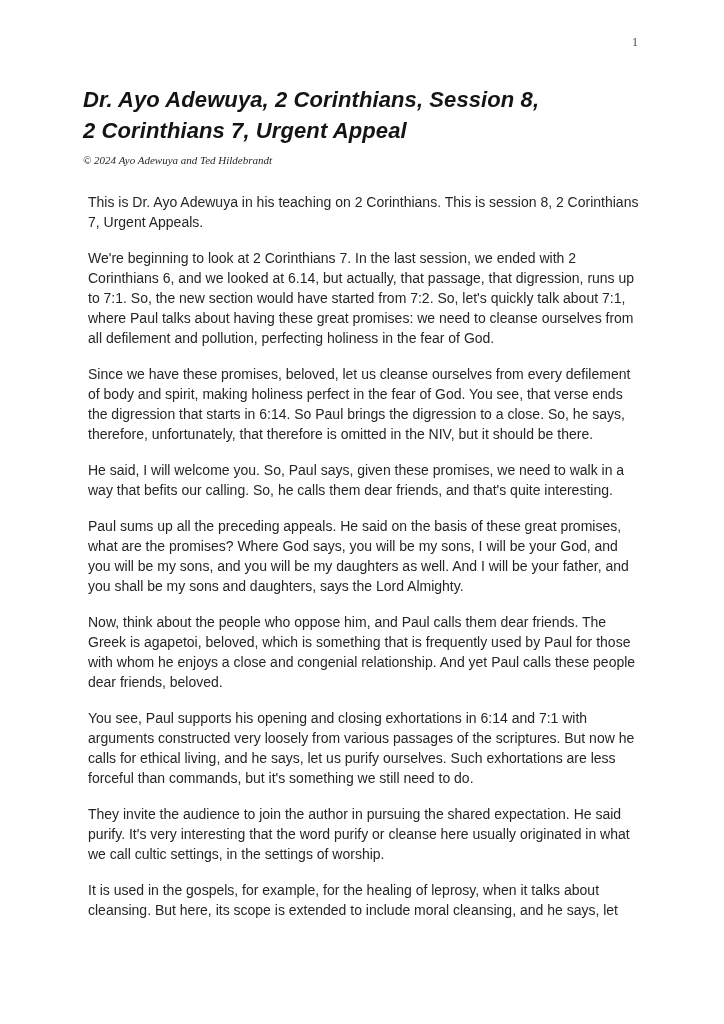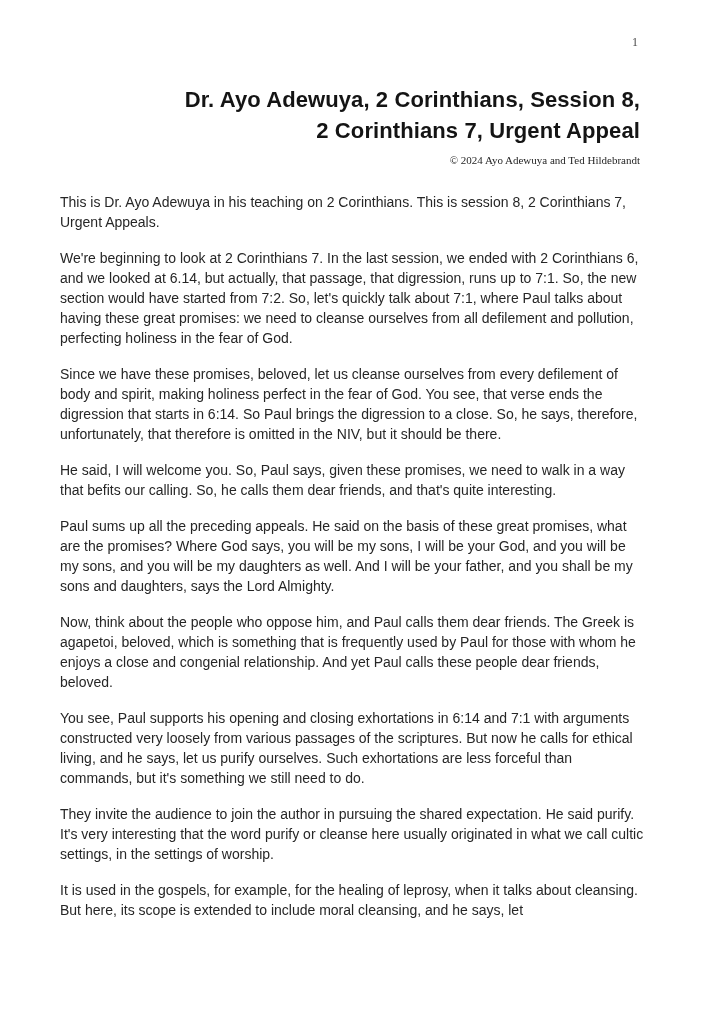--- a/index.html
+++ b/index.html
@@ -19,43 +19,44 @@
   .page-number {
     position: absolute;
     top: 36px;
     right: 86px;
     font-family: "Liberation Serif", serif;
     font-size: 12px;
     color: #4a4a4a;
     line-height: 1;
   }
   .doc-header {
-    padding: 84px 84px 0 108px;
-    text-align: right;
+    padding: 84px 84px 0 83px;
+    text-align: left;
+    font-style: italic;
   }
   .doc-title {
     margin: 0;
     font-size: 22px;
     font-weight: 700;
     line-height: 31px;
     color: #141414;
     letter-spacing: 0.1px;
   }
   .title-line {
     display: block;
   }
   .copyright {
     margin-top: 3px;
     font-family: "Liberation Serif", serif;
     font-size: 11px;
     line-height: 22px;
     color: #1f1f1f;
   }
   .doc-body {
-    padding: 21px 80px 0 60px;
+    padding: 21px 80px 0 88px;
   }
   .doc-paragraph {
     margin: 0 0 16px 0;
     font-size: 14px;
     line-height: 20px;
     color: #262626;
     text-align: left;
   }
 </style>
 </head>

